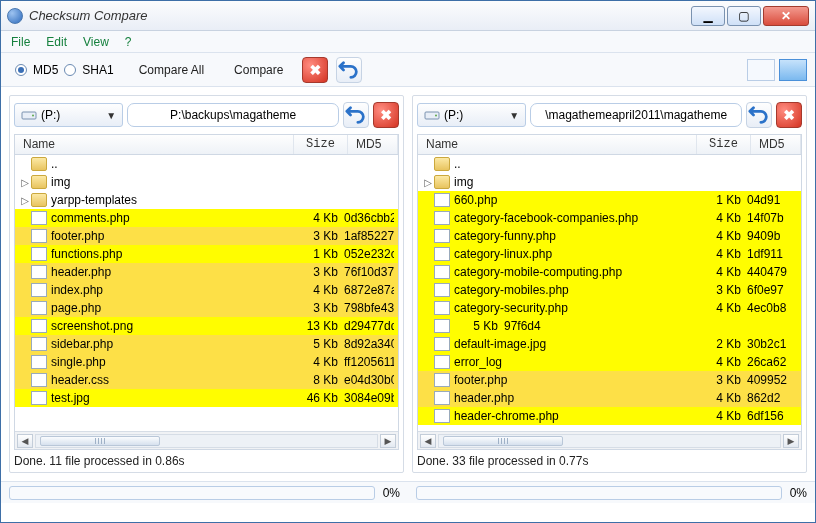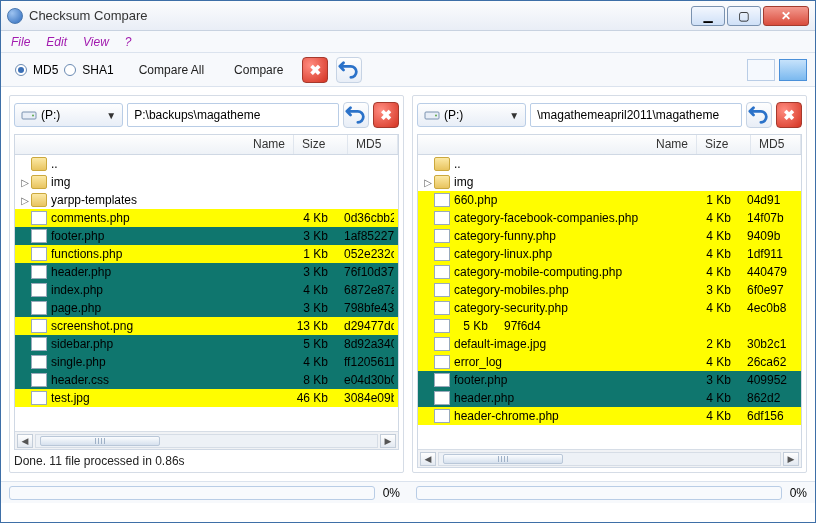--- a/index.html
+++ b/index.html
@@ -1,61 +1,61 @@
 <!DOCTYPE html>
 <html><head>
 <meta charset="utf-8">
 <style>
 * { box-sizing: border-box; margin: 0; padding: 0; font-family: "Segoe UI", Tahoma, sans-serif; font-size: 12px; }
 body { background: #fff; width: 816px; height: 523px; overflow: hidden; border: 1px solid #3e6fa7; }
 .titlebar { height: 30px; background: linear-gradient(#fcfcfd, #e9eef6); display: flex; align-items: center; padding: 0 6px; border-bottom: 1px solid #c8d2e0; }
 .titlebar .app-icon { width: 16px; height: 16px; border: 1px solid #4a78b0; border-radius: 50%; margin-right: 6px; background: radial-gradient(circle at 30% 30%, #9dc3f0, #2e6bbd); }
-.titlebar .title { font-size: 13px; color: #333; flex: 1; }
+.titlebar .title { font-size: 13px; color: #333; flex: 1; font-style: italic; }
 .winbtns { display: flex; gap: 2px; }
 .winbtn { width: 34px; height: 20px; border: 1px solid #7a92b0; border-radius: 3px; background: linear-gradient(#f3f7fe, #cfe0f7); display: flex; align-items: center; justify-content: center; font-size: 12px; }
 .winbtn.close { width: 46px; background: linear-gradient(#f39a8f, #d94c3c); color: #fff; border-color: #a23b2e; font-weight: bold; }
 .menubar { height: 22px; display: flex; align-items: center; gap: 16px; padding: 0 10px; border-bottom: 1px solid #dbe3ee; background: #f7f9fc; }
-.menubar span { color: #a21caf; font-style: italic; }
+.menubar span { color: #15803d; }
 .toolbar { height: 34px; display: flex; align-items: center; gap: 8px; padding: 0 8px; border-bottom: 1px solid #dbe3ee; background: #f7f9fc; }
 .radio-group { display: flex; align-items: center; gap: 6px; padding: 2px 6px; }
 .radio { width: 12px; height: 12px; border: 1px solid #6b8bb3; border-radius: 50%; display: inline-flex; align-items: center; justify-content: center; background: #fff; }
 .radio.checked::after { content: ""; width: 6px; height: 6px; border-radius: 50%; background: #3a6fb6; }
 .btnflat { padding: 4px 10px; border: 1px solid transparent; border-radius: 3px; background: transparent; color: #222; }
 .iconbtn { width: 26px; height: 26px; border-radius: 4px; border: 1px solid #c6d3e4; background: linear-gradient(#fefefe, #e8eef7); display: flex; align-items: center; justify-content: center; }
 .iconbtn.red { background: radial-gradient(circle at 30% 30%, #ff8c80, #d43322); border-color: #a5392d; }
 .iconbtn.red span { color: #fff; font-weight: bold; font-size: 14px; }
 .undo-svg { width: 22px; height: 18px; }
 .spacer { flex: 1; }
 .rightctl { display: flex; gap: 4px; }
 .viewbtn { width: 28px; height: 22px; border: 1px solid #b9cde6; background: #f5f9fe; }
 .viewbtn.active { background: linear-gradient(#c6e2fb,#7bb9ef); border-color:#4a90d9; }
 .panels { display: flex; gap: 8px; padding: 8px; height: 394px; }
 .panel { flex: 1; display: flex; flex-direction: column; border: 1px solid #d5dce6; border-radius: 2px; background: #fff; min-width: 0; padding: 4px; }
 .pathrow { display: flex; gap: 4px; align-items: center; padding: 2px 0 6px; }
 .drive { display: flex; align-items: center; gap: 4px; border: 1px solid #b9cde6; background: linear-gradient(#fefefe,#e8eef7); border-radius: 3px; padding: 2px 6px; height: 24px; }
 .drive .chev { font-size: 10px; color: #333; margin-left: 42px; }
-.pathinput { flex: 1; height: 24px; border: 1px solid #b9cde6; border-radius: 2px; padding: 0 6px; background: #fff; }
+.pathinput { flex: 1; height: 24px; border: 1px solid #b9cde6; border-radius: 7px; padding: 0 6px; background: #fff; text-align: center; }
 .filewrap { flex: 1; border: 1px solid #cfd8e4; overflow: hidden; display: flex; flex-direction: column; }
 .filehdr { display: flex; background: linear-gradient(#fefefe,#eef2f7); border-bottom: 1px solid #cfd8e4; height: 20px; }
 .filehdr div { padding: 2px 8px; border-right: 1px solid #e0e6ee; color: #333; }
-.col-name { flex: 1; text-align: right; }
-.col-size { width: 54px; text-align: left; }
+.col-name { flex: 1; }
+.col-size { width: 54px; text-align: center; font-family: Liberation Mono, monospace; }
 .col-md5 { width: 50px; }
 .filelist { flex: 1; overflow: hidden; }
 .row { display: flex; align-items: center; height: 18px; padding: 0 4px; }
 .row .ico { width: 16px; height: 14px; margin-right: 4px; flex-shrink: 0; }
 .row .ico.folder { background: linear-gradient(#fce9a5,#e8c45f); border: 1px solid #cba83d; border-radius: 2px; }
 .row .ico.file { background: #fff; border: 1px solid #9ab; position: relative; }
 .row .ico.file::before { content: ""; position: absolute; right: 0; top: 0; border-style: solid; border-width: 0 4px 4px 0; border-color: transparent #fff transparent transparent; }
 .row .tw { width: 12px; text-align: center; color: #666; font-size: 10px; }
 .row .name { flex: 1; white-space: nowrap; overflow: hidden; text-overflow: ellipsis; }
-.row .size { width: 50px; text-align: right; padding-right: 16px; }
+.row .size { width: 50px; text-align: right; padding-right: 6px; }
 .row .md5 { width: 50px; white-space: nowrap; overflow: hidden; }
 .row.yellow { background: #fffd00; }
-.row.red { background: #0f766e; }
+.row.red { background: #fde047; }
 .hscroll { height: 18px; background: #f0f2f5; border-top: 1px solid #d6dde6; display: flex; align-items: center; padding: 0 2px; }
 .hscroll .arrow { width: 16px; height: 14px; background: linear-gradient(#fefefe,#e3e9f1); border: 1px solid #c3cdd9; text-align: center; font-size: 9px; line-height: 12px; color: #555; }
 .hscroll .track { flex: 1; height: 14px; background: #edf1f6; border: 1px solid #d6dde6; margin: 0 2px; position: relative; }
 .hscroll .thumb { position: absolute; left: 4px; top: 1px; width: 120px; height: 10px; background: linear-gradient(#fafcfe,#d6e1ee); border: 1px solid #b9c7d8; border-radius: 2px; display: flex; align-items: center; justify-content: center; }
 .hscroll .grip { width: 10px; height: 6px; background: repeating-linear-gradient(90deg,#9fb1c7 0 1px, transparent 1px 3px); }
 .statusrow { display: flex; align-items: center; gap: 8px; padding: 4px 0 0; }
 .statusrow .txt { flex: 1; white-space: nowrap; color: #222; }
 .progress { width: 100px; height: 14px; border: 1px solid #b9cde6; background: #f8fafd; border-radius: 3px; }
 .footer { height: 22px; border-top: 1px solid #dbe3ee; background: #f7f9fc; display: flex; padding: 0 8px; }
 .footer .half { flex: 1; display: flex; justify-content: flex-end; align-items: center; gap: 8px; }
@@ -384,20 +384,23 @@
       <div class="hscroll">
         <div class="arrow">◀</div>
         <div class="track">
             <div class="thumb">
               <div class="grip"></div>
             </div>
           </div>
         <div class="arrow">▶</div>
       </div>
     </div>
+    <div class="statusrow">
+      <div class="txt">Done.  33 file processed in 0.77s</div>
+    </div>
   </div>
 
 </div>
 
 <div class="footer">
   <div class="half">
     <div class="progress"></div>
     <span>0%</span>
   </div>
   <div style="width:16px"></div>

